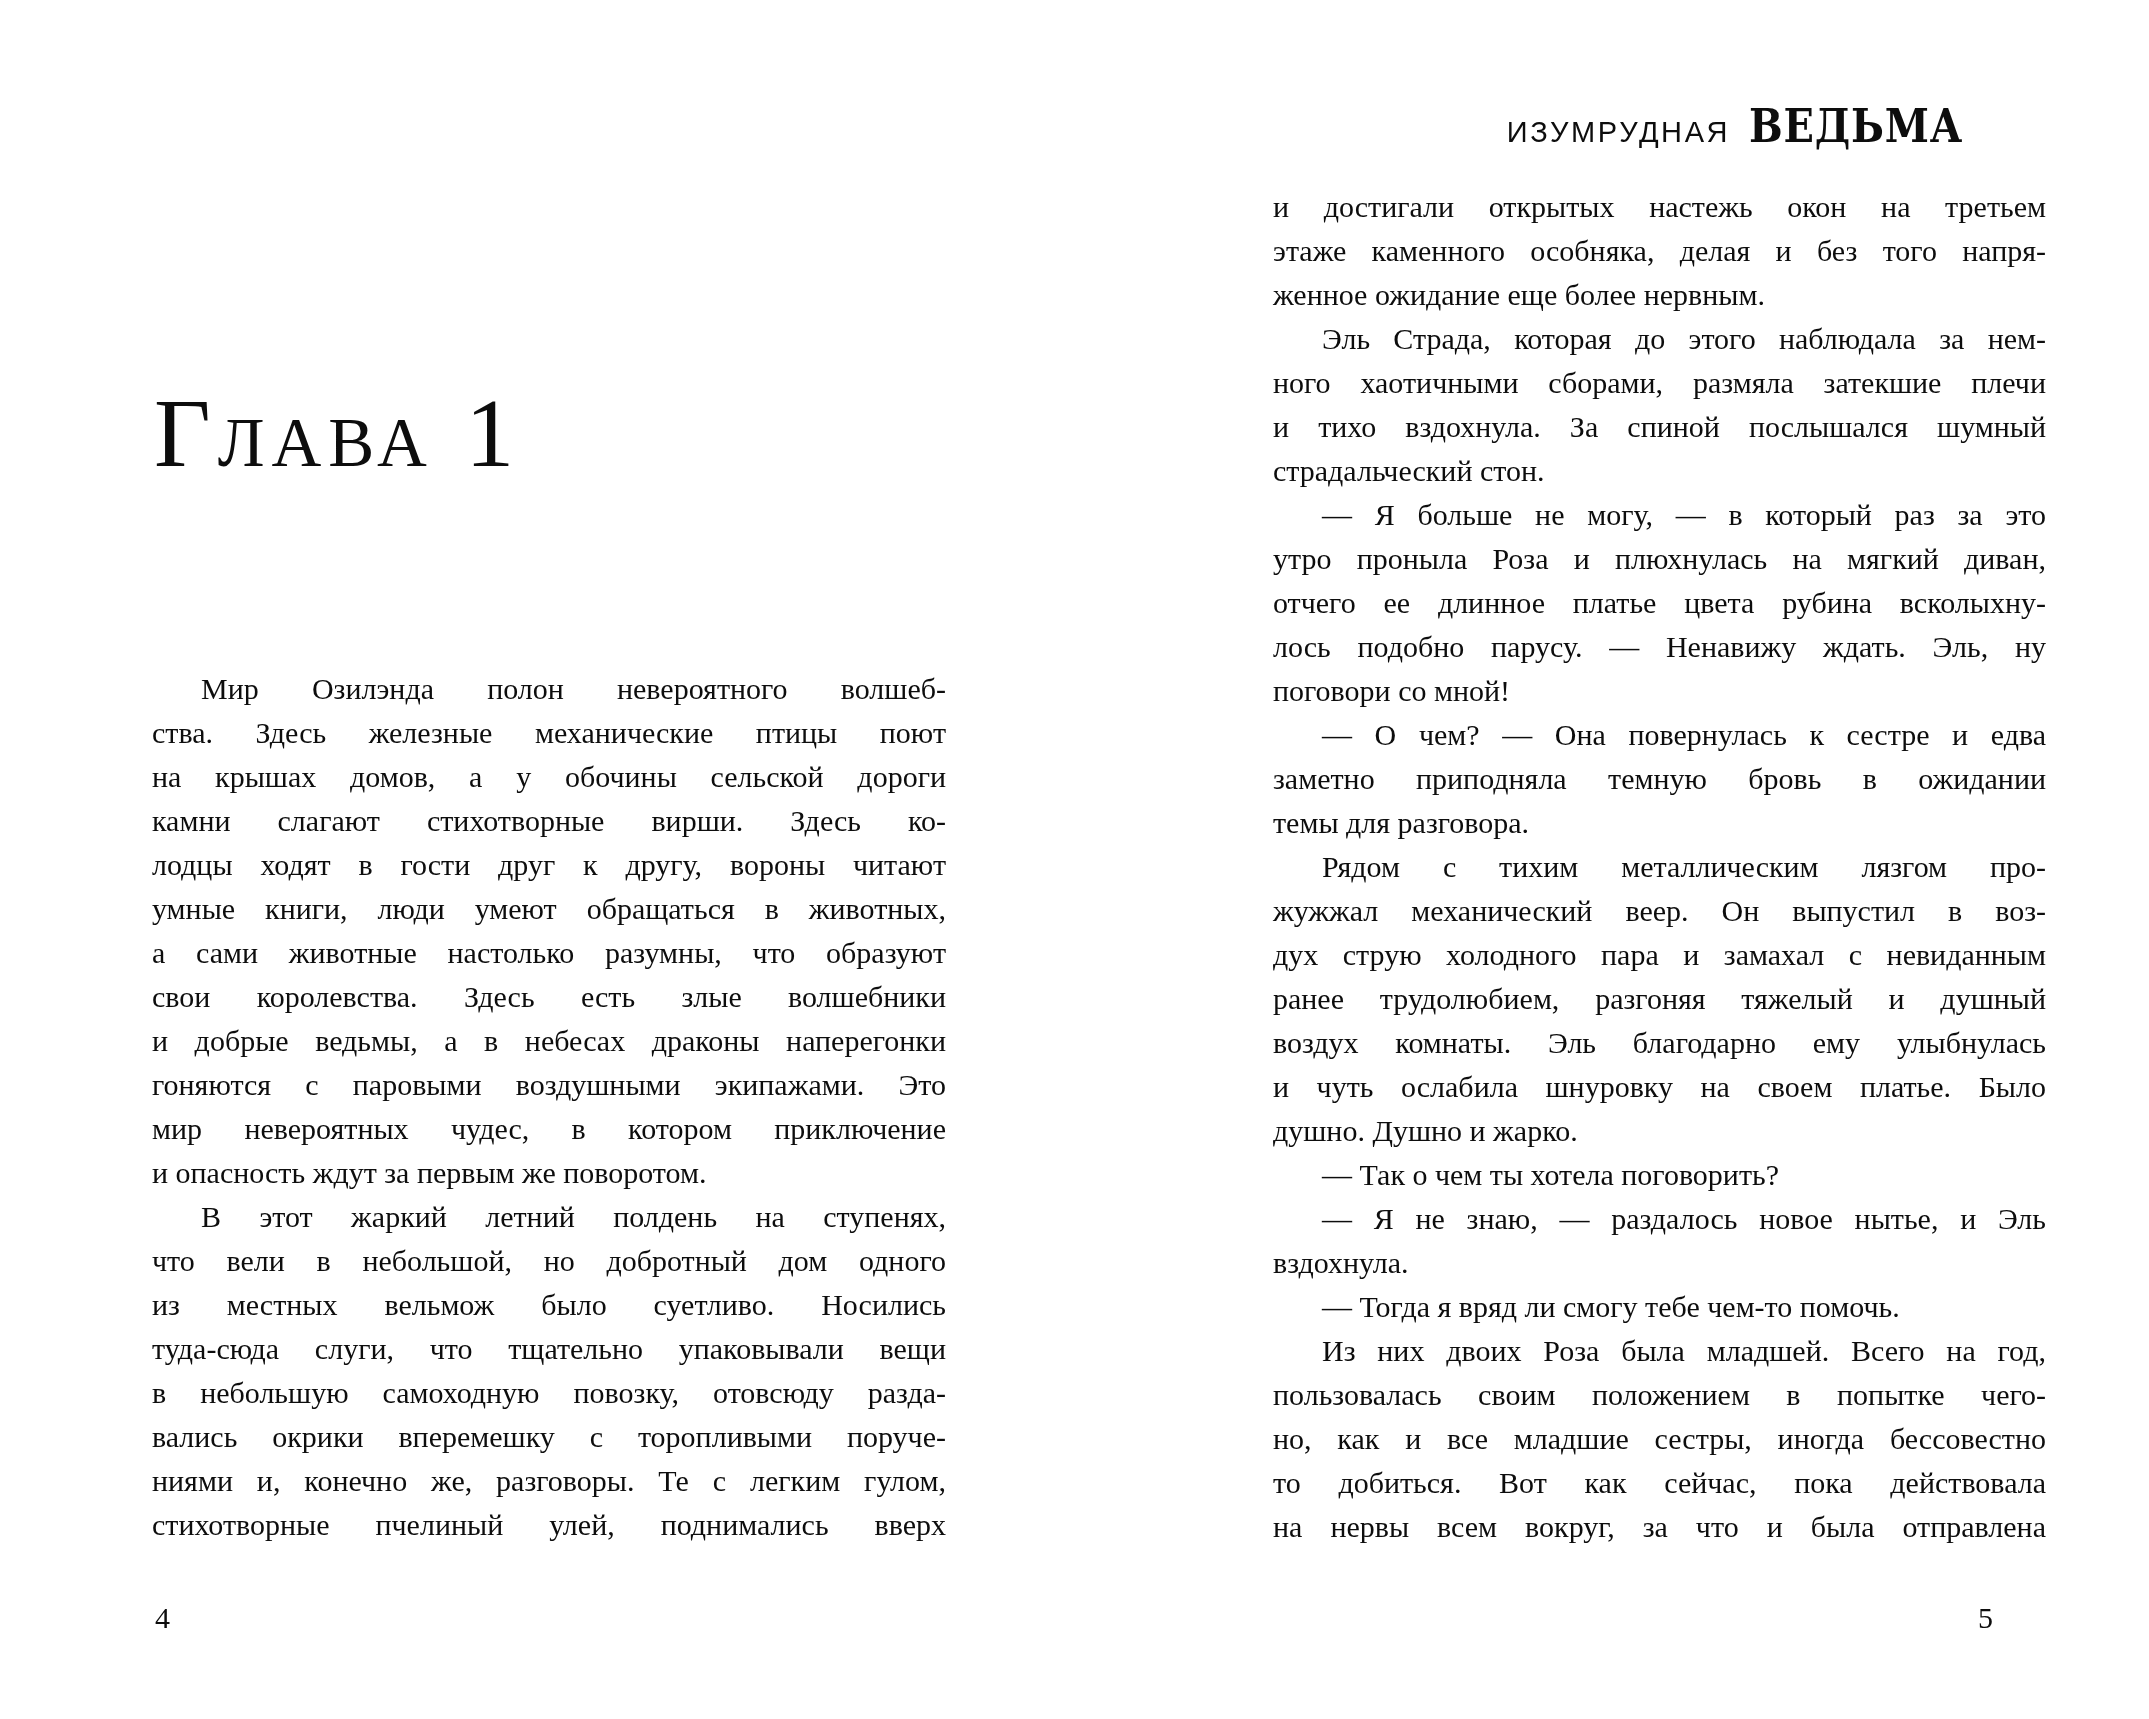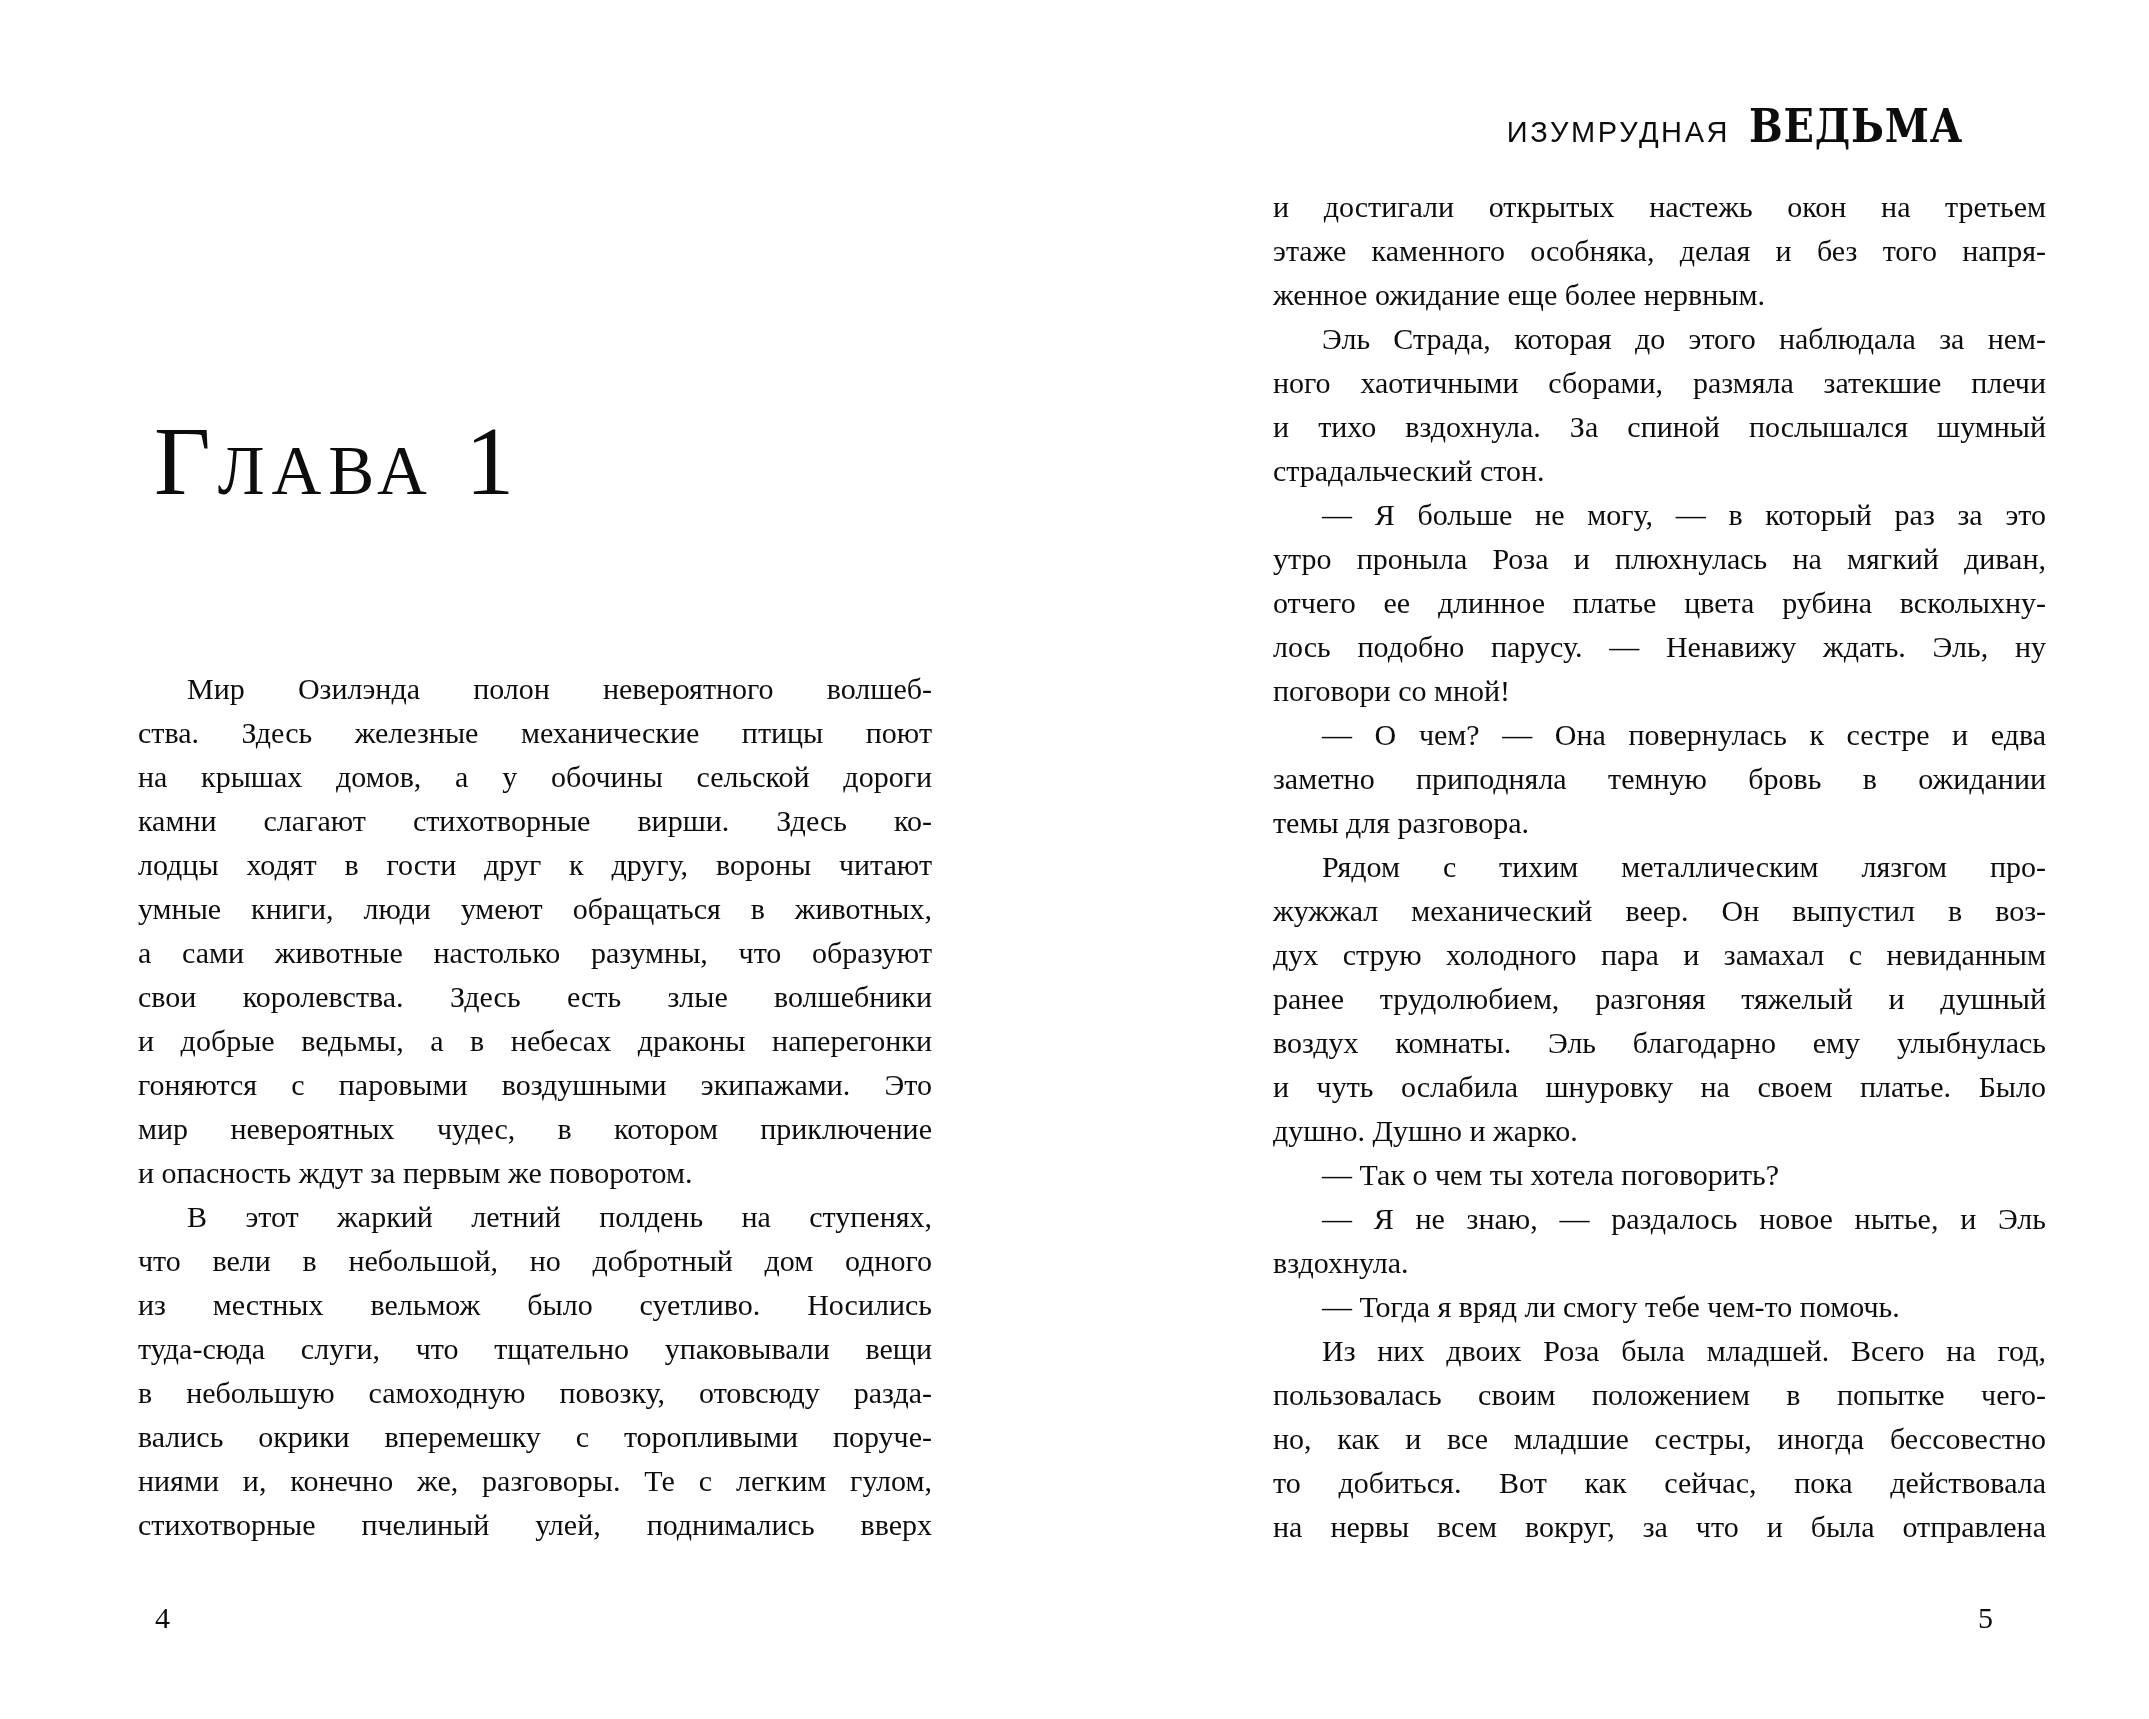--- a/index.html
+++ b/index.html
@@ -23,36 +23,36 @@
     font-size:29px; letter-spacing:2.6px; font-weight:500;
   }
   .hdr-title{
     font-family:"DejaVu Serif", serif;
     font-weight:bold; font-size:47px; letter-spacing:0.9px;
     transform:scaleX(0.85); transform-origin:left bottom;
     display:inline-block;
   }
   
   .chapter-title{
-    position:absolute; left:154px; top:412px;
+    position:absolute; left:154px; top:384px;
     font-variant:small-caps;
     font-size:98px; line-height:1;
     letter-spacing:7px;
     font-weight:400;
   }
   
   .text-block{position:absolute; font-size:30px;}
   .text-block .line{
     height:44px; line-height:44px;
     text-align:justify;
     white-space:normal;
   }
   .text-block .line.j{ text-align-last:justify; }
   .text-block .line.in{ padding-left:49px; }
-  .left-col{ left:138px; top:667px; width:794px; }
+  .left-col{ left:152px; top:667px; width:794px; }
   .right-col{ left:1245px; top:185px; width:773px;margin-left:28px; }
   
   .page-num{
     position:absolute; top:1596px;
     font-size:30px; line-height:44px;
   }
   .page-num.left{ left:155px; }
   .page-num.right{ right:156px; }
 </style>
 </head>

